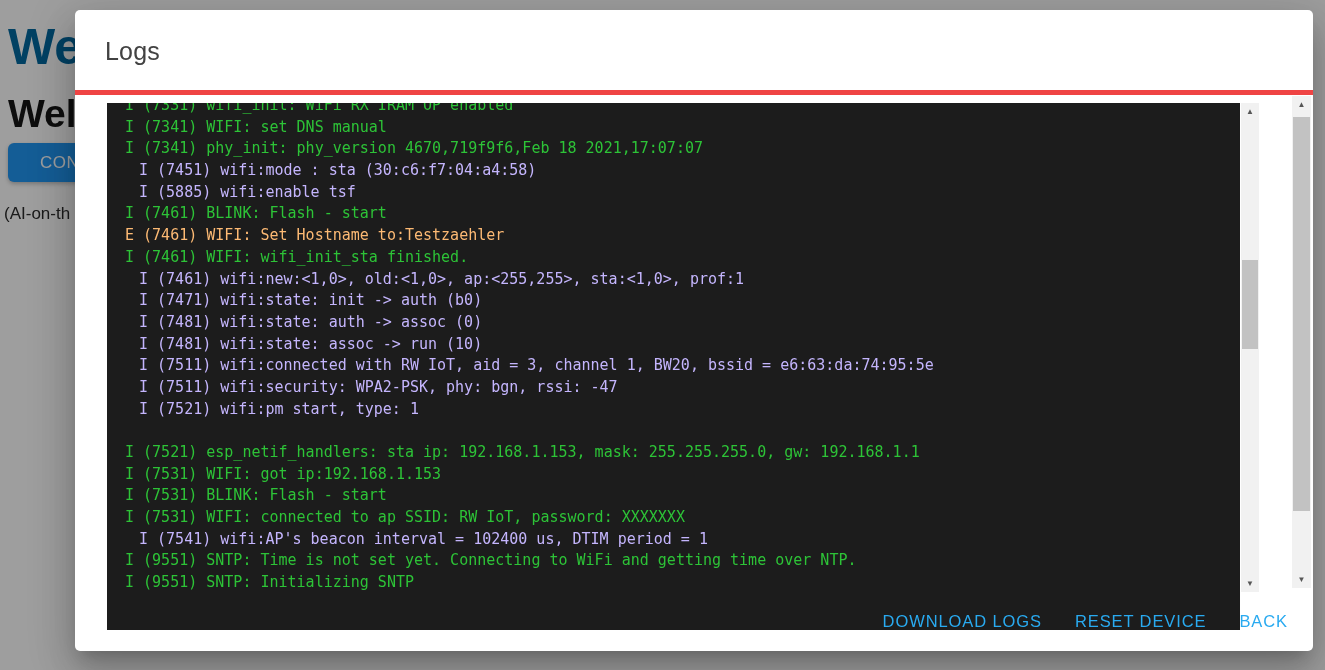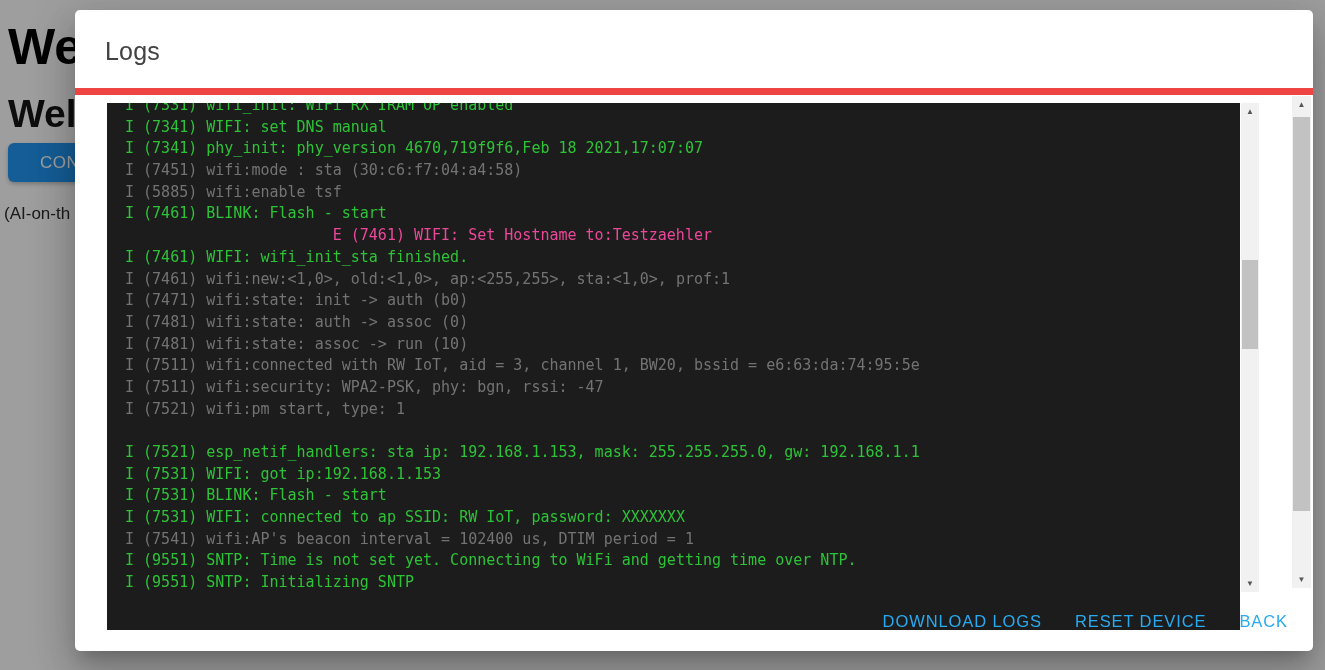--- a/index.html
+++ b/index.html
@@ -7,21 +7,21 @@
   body {
     position: relative;
     background: #ffffff;
     font-family: "Liberation Sans", sans-serif;
   }
 
   
   .bg-page { position: absolute; inset: 0; z-index: 1; background: #fff; }
   .bg-h1 {
     position: absolute; left: 8px; top: 20px;
-    font-size: 50px; font-weight: 700; color: #000000;
+    font-size: 50px; font-weight: 700; color: #0369a1;
     line-height: 1.1; white-space: nowrap;
   }
   .bg-h2 {
     position: absolute; left: 8px; top: 93px;
     font-size: 39px; font-weight: 700; color: #161616;
     line-height: 1.1; white-space: nowrap;
   }
   .bg-connect-btn {
     position: absolute; left: 8px; top: 143px;
     width: 260px; height: 39px;
@@ -46,43 +46,43 @@
   .dialog {
     position: absolute; left: 75px; top: 10px;
     width: 1238px; height: 641px; z-index: 10;
     background: #ffffff; border-radius: 5px;
     box-shadow: 0 11px 15px -7px rgba(0,0,0,.2),
                 0 24px 38px 3px rgba(0,0,0,.14),
                 0 9px 46px 8px rgba(0,0,0,.12);
   }
   .dialog-header {
     position: absolute; left: 0; top: 0; right: 0; height: 85px;
-    border-bottom: 7px solid #ef4444;
+    border-bottom: 5px solid #ef4444;
   }
   .dialog-title {
     position: absolute; left: 30px; top: 27px;
     font-size: 25px; font-weight: 400; color: #424242;
     letter-spacing: .2px;
   }
 
   
   .log-box {
     position: absolute; left: 32px; top: 93px;
     width: 1133px; height: 527px;
     background: #1c1c1c; overflow: hidden;
   }
   .log-lines { position: absolute; left: 18px; top: -8px; }
   .log-line {
     height: 21.7px; line-height: 21.7px;
     font-family: "DejaVu Sans Mono", "Liberation Mono", monospace;
     font-size: 15px; white-space: pre;
   }
   .log-line.green { color: #2dc337; }
-  .log-line.white { color: #737373; }
-  .log-line.red   { color: #ec4899; text-align: center; }
+  .log-line.white { color: #c4b5fd; margin-left: 14px; }
+  .log-line.red   { color: #fdba74; }
 
   
   .scrollbar { position: absolute; background: #f1f1f1; }
   .sb-log   { left: 1166px; top: 93px;  width: 18px; height: 489px; }
   .sb-modal { left: 1217px; top: 86px;  width: 19px; height: 492px; }
   .sb-btn {
     position: absolute; left: 0; width: 100%; height: 17px;
     display: flex; align-items: center; justify-content: center;
     color: #565656; font-size: 8px; line-height: 8px;
     background: #f1f1f1;

